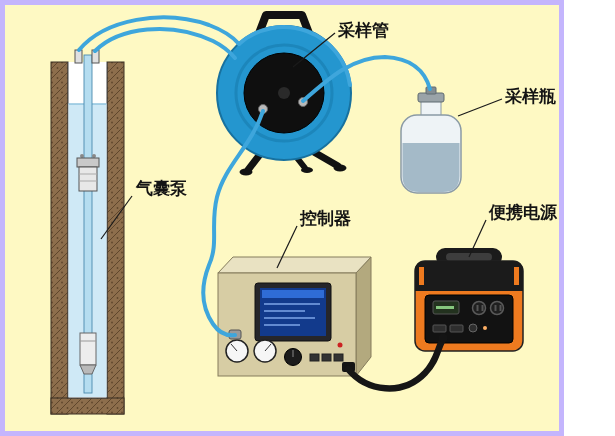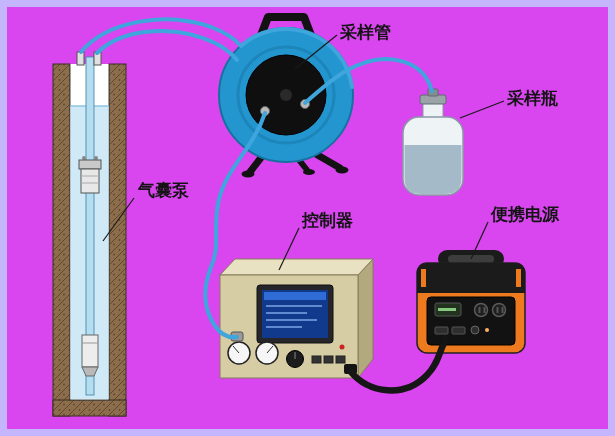--- a/index.html
+++ b/index.html
@@ -1,18 +1,18 @@
 <!DOCTYPE html>
 <html><head>
 <meta charset="utf-8">
 <style>
   html,body{margin:0;padding:0;background:#ffffff;}
   .stage{
-    position:relative;width:615px;height:436px;box-sizing:border-box;
-    background:#d946ef;border:7px solid #c4b5fd;overflow:hidden;
+    position:relative;width:564px;height:436px;box-sizing:border-box;
+    background:#fef9c3;border:5px solid #c4b5fd;overflow:hidden;
     font-family:"Liberation Sans","DejaVu Sans",sans-serif;
   }
   svg{display:block;}
   .label{
     font-family:"Liberation Sans","DejaVu Sans",sans-serif;
     font-size:17px;font-weight:600;fill:#141414;
   }
   .leader{stroke:#1a1a1a;stroke-width:1.2;}
 </style>
 </head>

